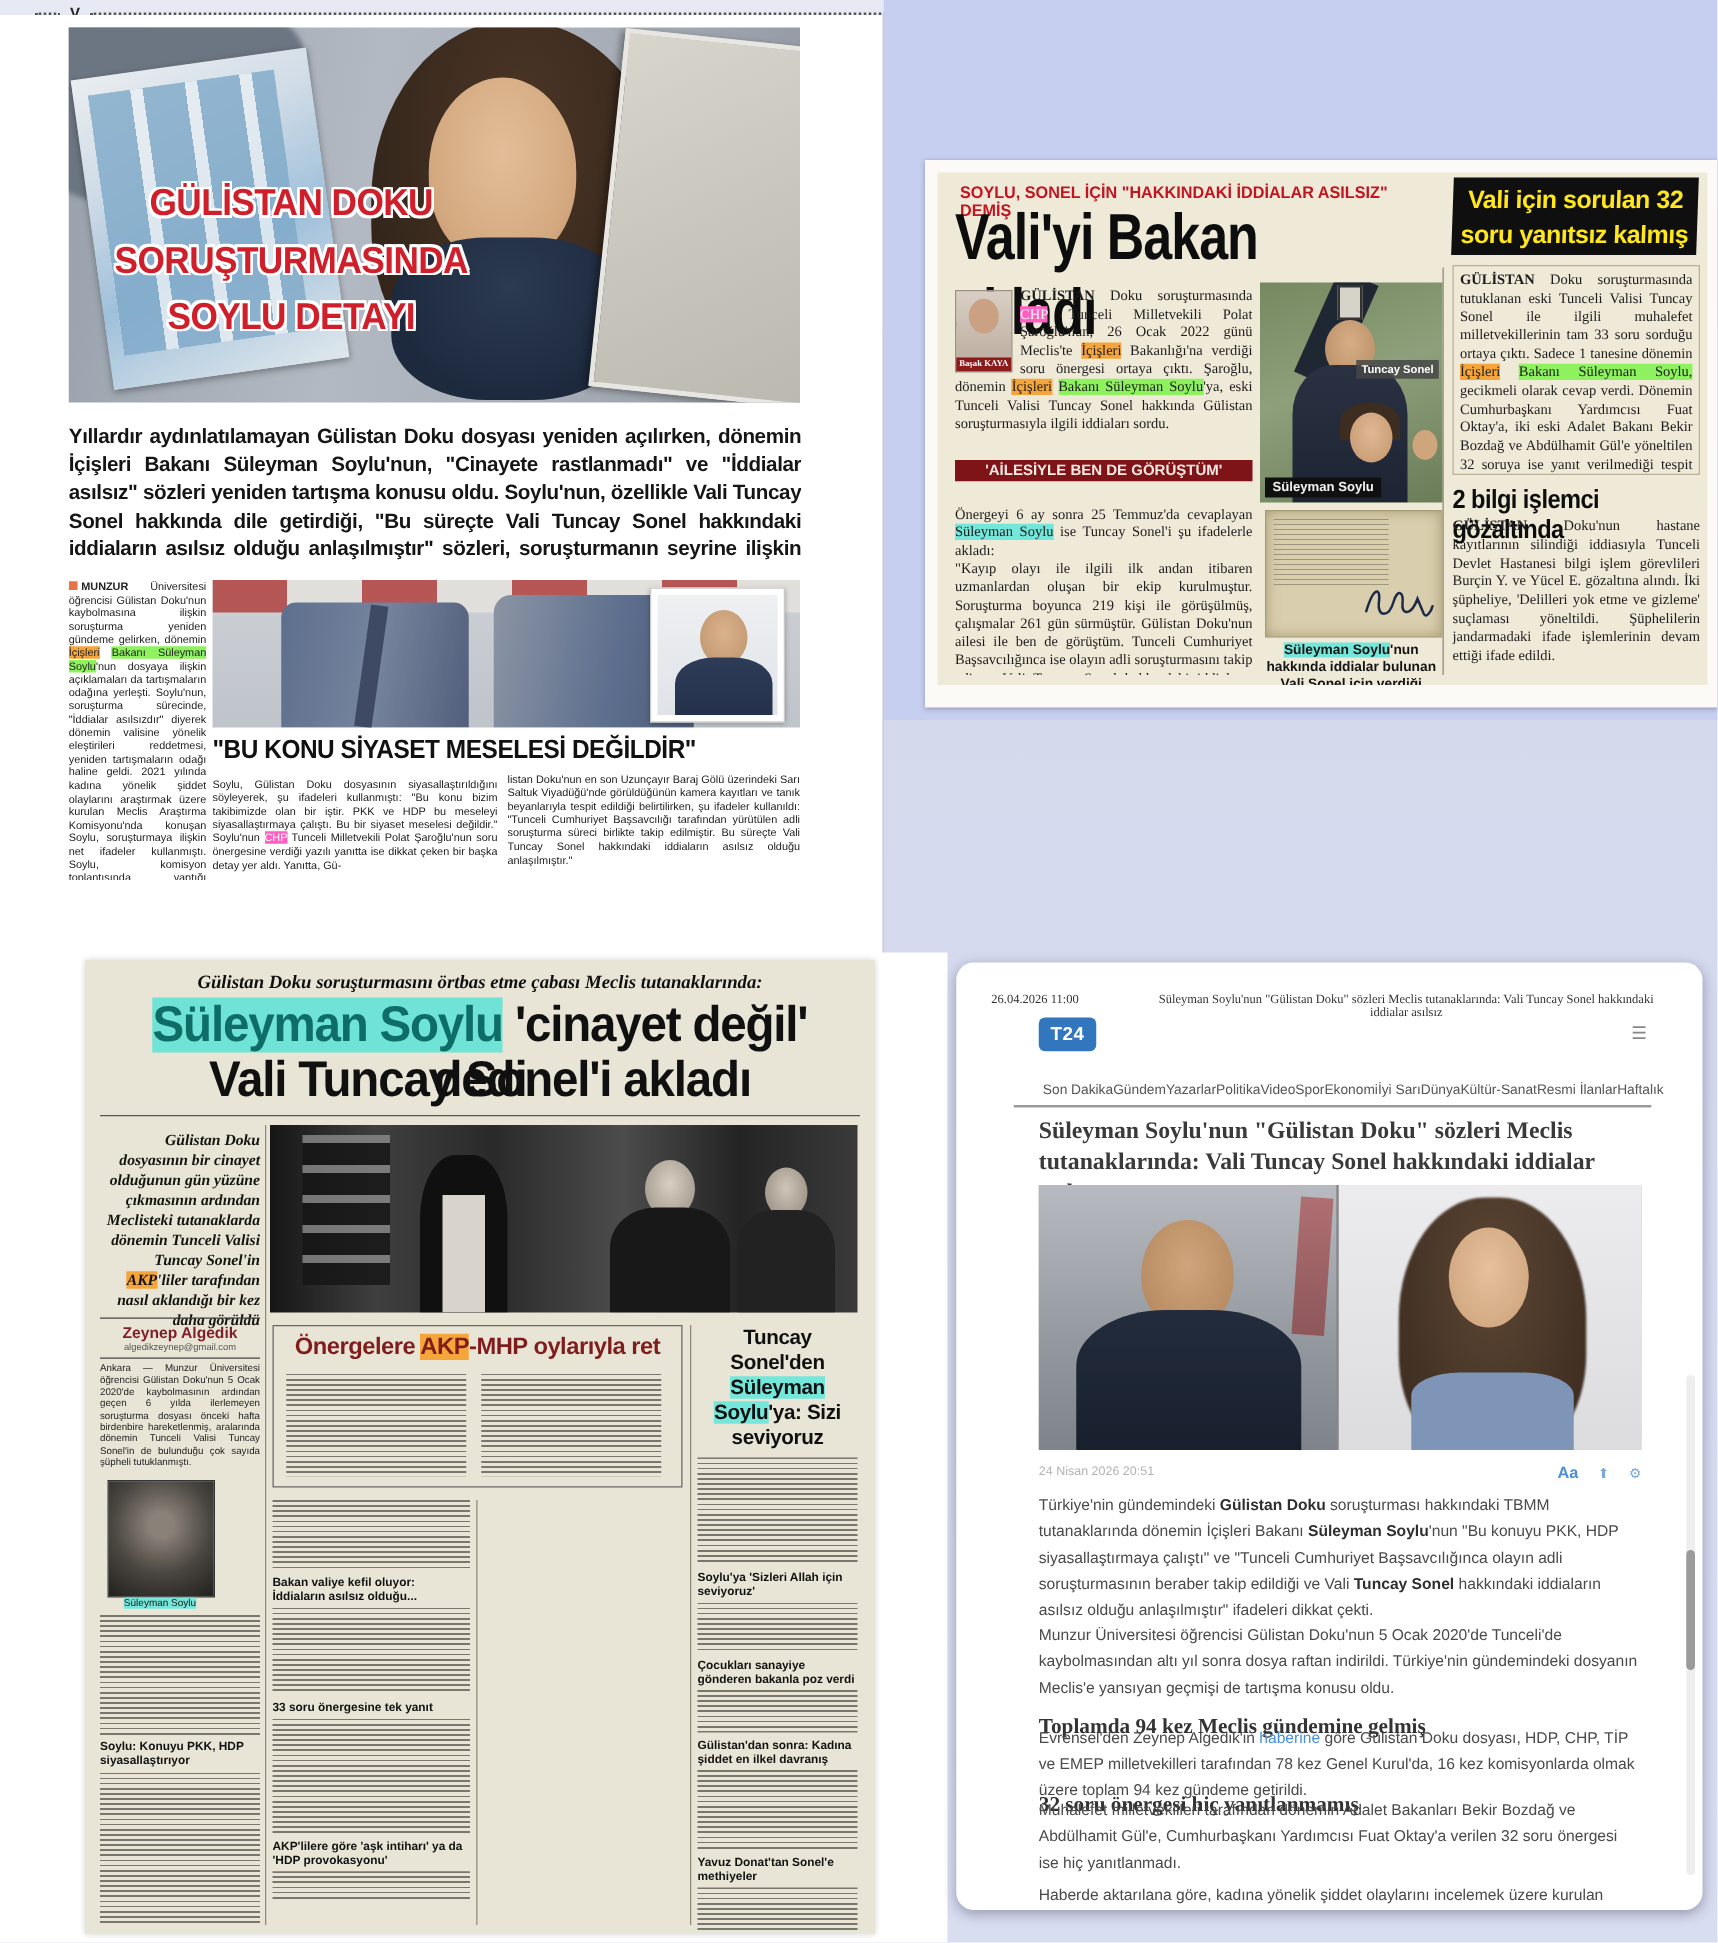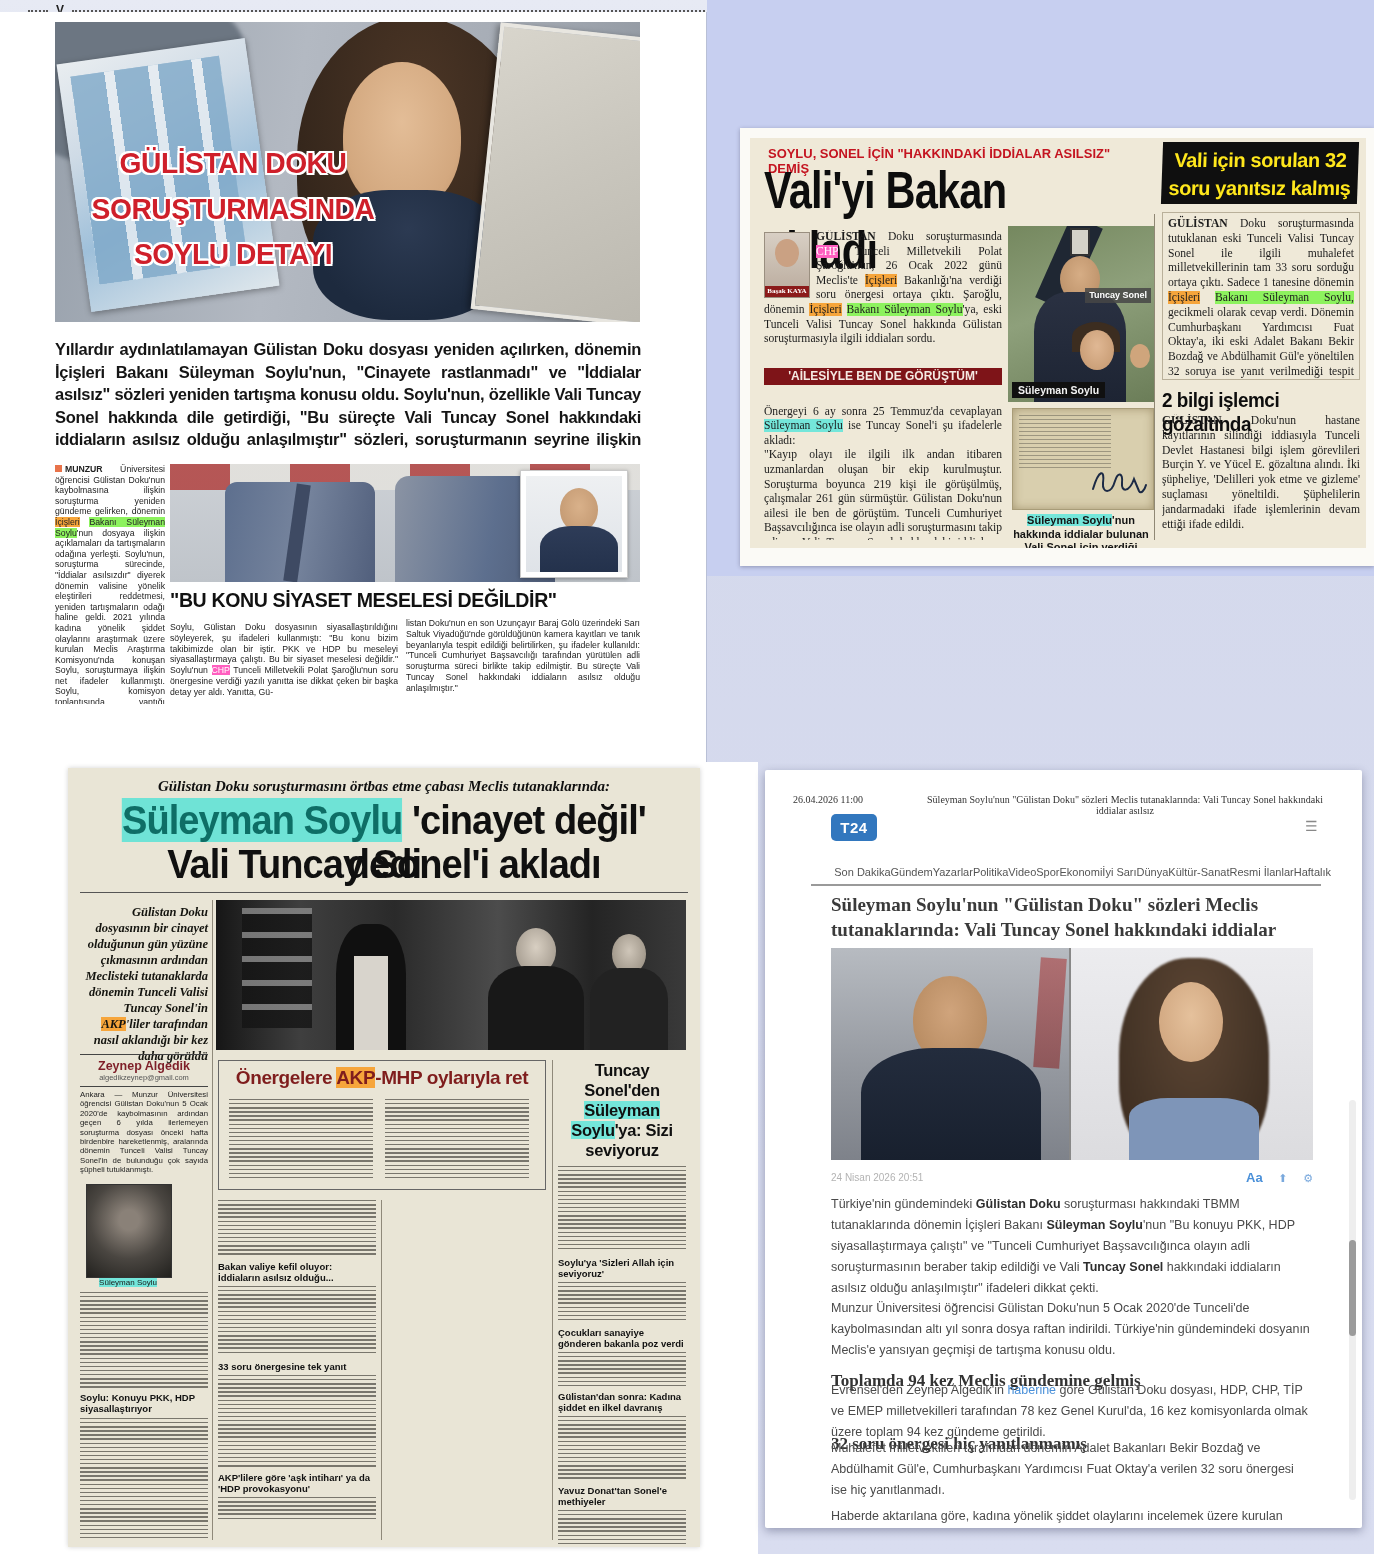--- a/index.html
+++ b/index.html
@@ -127,21 +127,21 @@
   #bl-colM2{left:320px;top:432px;width:158px;}
   #bl-colR{left:490px;top:398px;width:128px;}
   .bl-sub{font-size:9.5px;font-weight:800;line-height:11px;color:#111;margin:5px 0 3px;}
   .bl-port{width:70px;height:84px;background:radial-gradient(circle at 50% 38%,#93897d 14%,#4a4641 55%,#232220 100%);border:1px solid #333;margin:4px auto 0;}
   .bl-portcap{text-align:center;font-size:7.5px;color:#222;margin-bottom:3px;}
   #bl-vr1{left:144px;top:132px;width:1px;height:640px;background:#8f897a;}
   #bl-vr2{left:313px;top:432px;width:1px;height:340px;background:#8f897a;}
   #bl-vr3{left:484px;top:292px;width:1px;height:480px;background:#8f897a;}
 
   
-  #card-br{left:765px;top:770px;width:597px;height:758px;background:#ffffff;border-radius:2px;box-shadow:0 3px 10px rgba(50,55,90,.4);overflow:hidden;}
+  #card-br{left:765px;top:770px;width:597px;height:758px;background:#ffffff;border-radius:14px;box-shadow:0 3px 10px rgba(50,55,90,.4);overflow:hidden;}
   #t24-printdate{left:28px;top:24px;font-size:10px;color:#333;font-family:"Liberation Serif",serif;}
   #t24-printtitle{left:150px;top:24px;width:420px;font-size:10px;color:#333;text-align:center;font-family:"Liberation Serif",serif;}
   #t24-logo{left:66px;top:44px;width:46px;height:27px;background:#3277be;border-radius:5px;color:#fff;font-size:15px;font-weight:800;text-align:center;line-height:27px;letter-spacing:.5px;}
   #t24-burger{left:540px;top:48px;font-size:14px;color:#888;}
   #t24-nav{left:66px;top:96px;width:500px;font-size:11px;color:#555;display:flex;justify-content:flex-end;}
   #t24-nav span{white-space:nowrap;cursor:pointer;}
   #t24-divider{left:46px;top:114px;width:510px;height:2px;background:#9a9a9a;}
   #t24-headline{left:66px;top:122px;width:480px;font-size:19px;font-weight:bold;line-height:25px;color:#3a3a3a;font-family:"Liberation Serif",serif;}
   #t24-photos{left:66px;top:178px;width:482px;height:212px;overflow:hidden;background:#888;}
   #t24-ph-l{position:absolute;left:0;top:0;width:238px;height:212px;background:linear-gradient(180deg,#b7bbc1 0%,#93979e 60%,#7e828a 100%);overflow:hidden;}

